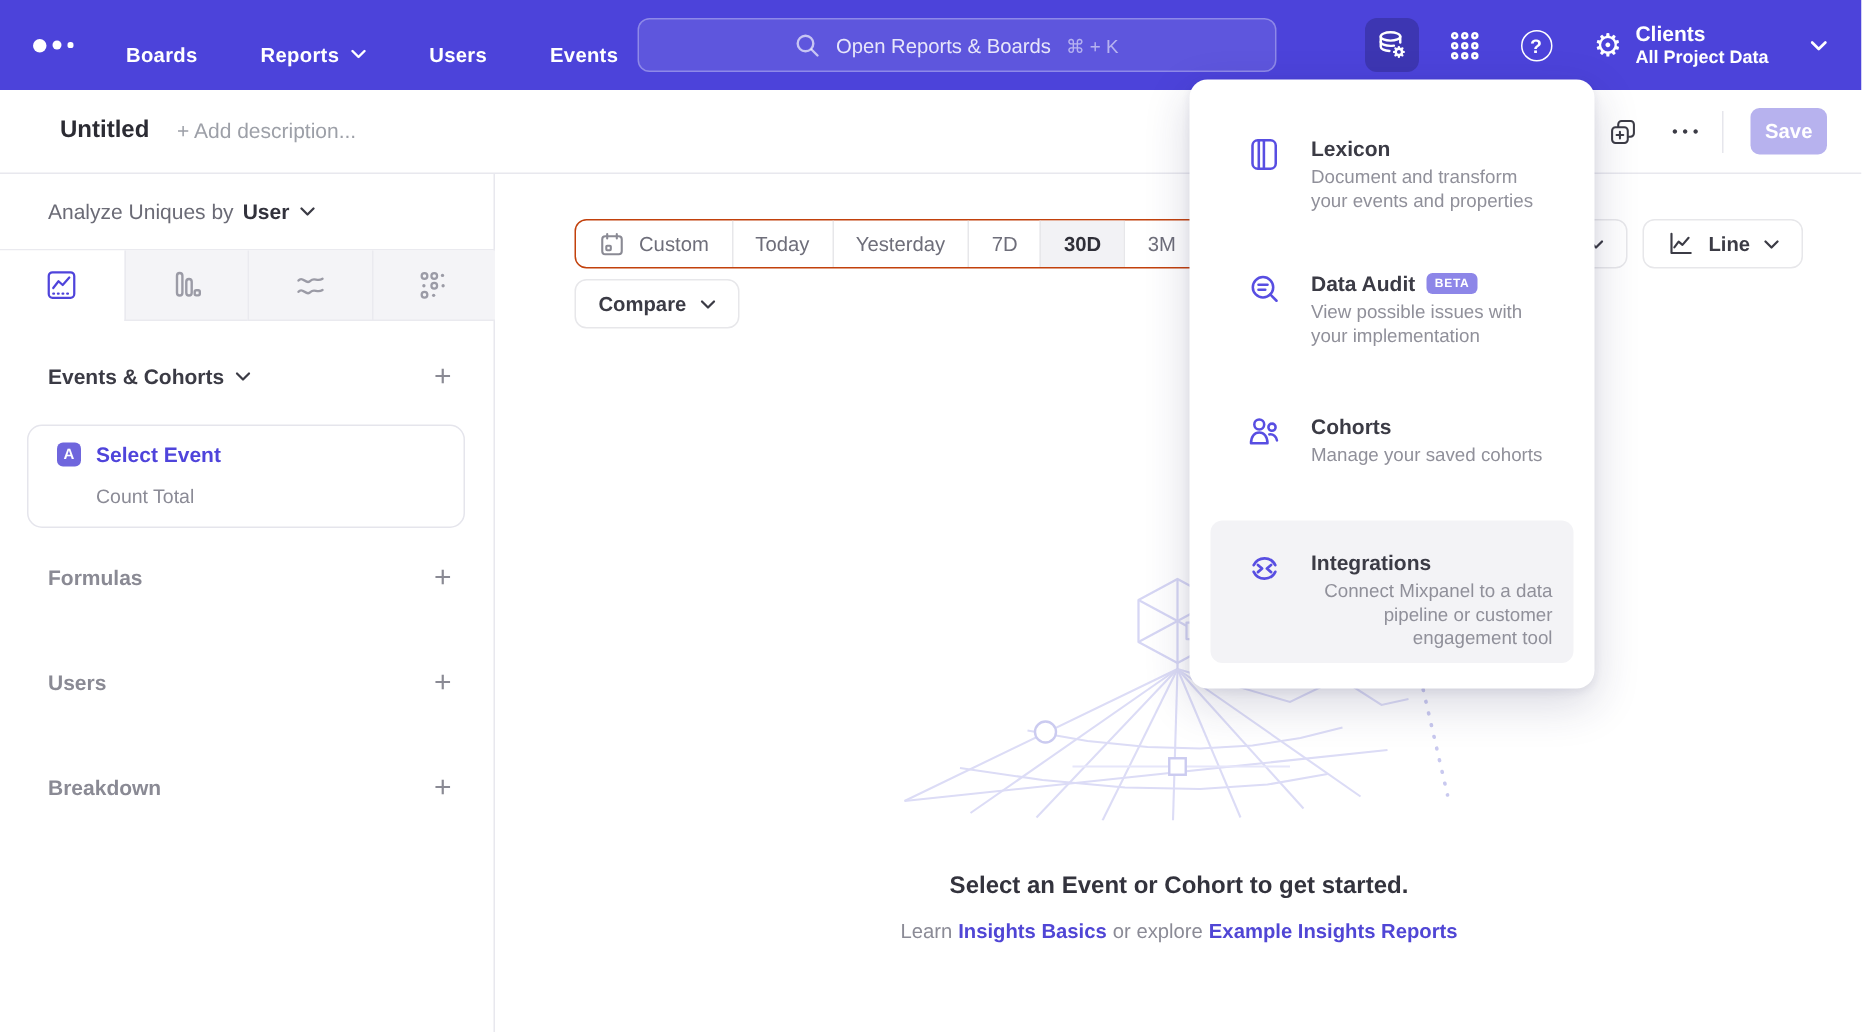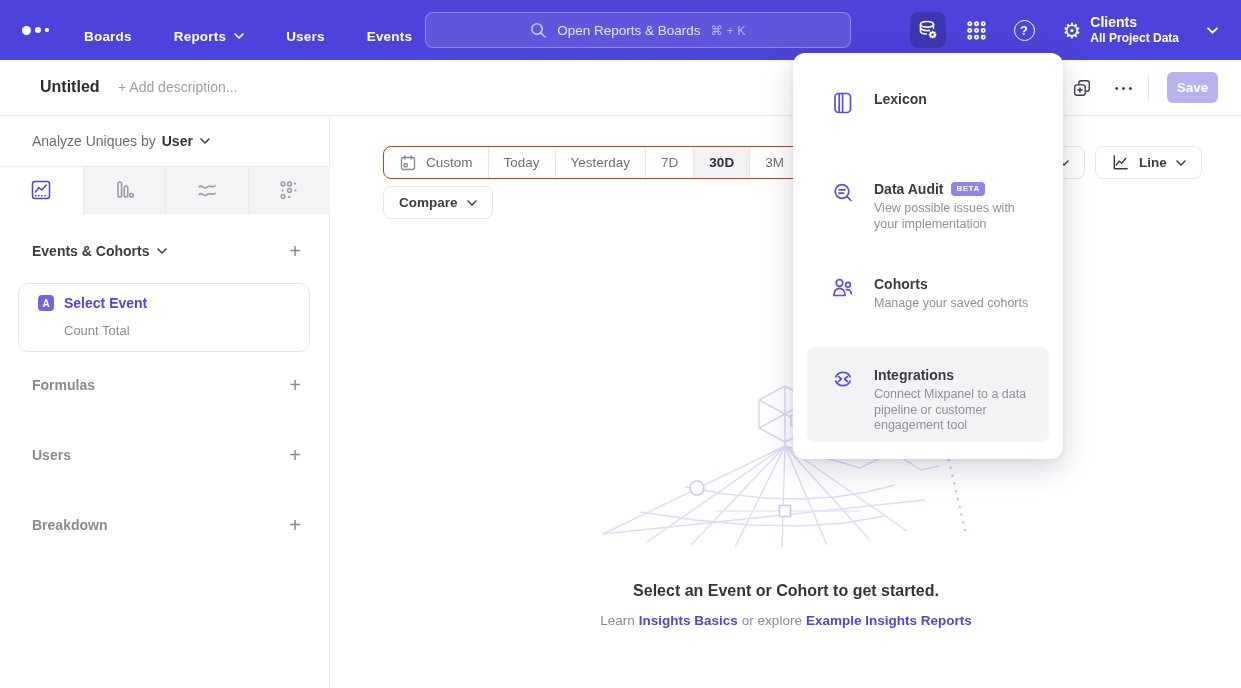--- a/index.html
+++ b/index.html
@@ -393,20 +393,21 @@
           <svg width="24" height="24" viewBox="0 0 24 24" fill="none" stroke="#584ee2" stroke-width="1.7" stroke-linecap="round" stroke-linejoin="round">
             <rect x="4" y="2.5" width="15.5" height="19" rx="3.5"></rect>
             <line x1="8.2" y1="3.2" x2="8.2" y2="20.8"></line>
             <line x1="11.6" y1="3.2" x2="11.6" y2="20.8"></line>
           </svg>
         </span>
       <span>
         <div class="mi-title">
             <span>Lexicon</span>
           </div>
+        <div class="mi-desc">Document and transform your events and properties</div>
       </span>
     </div>
 
     <div class="menu-item" style="top:108px;">
       <span class="mi-icon">
           <svg width="24" height="24" viewBox="0 0 24 24" fill="none" stroke="#584ee2" stroke-width="1.7" stroke-linecap="round" stroke-linejoin="round">
             <circle cx="11" cy="10.5" r="6.8"></circle>
             <line x1="15.8" y1="15.3" x2="20" y2="19.5"></line>
             <line x1="8" y1="8.8" x2="14" y2="8.8"></line>
             <line x1="8" y1="12.2" x2="12.5" y2="12.2"></line>
@@ -431,21 +432,21 @@
           </svg>
         </span>
       <span>
         <div class="mi-title">
             <span>Cohorts</span>
           </div>
         <div class="mi-desc">Manage your saved cohorts</div>
       </span>
     </div>
 
-    <div class="menu-item highlighted" style="top:294px; height:95px;">
+    <div class="menu-item highlighted" style="top:294px; height:95px;text-align:right;">
       <span class="mi-icon">
           <svg width="24" height="24" viewBox="0 0 24 24" fill="none" stroke="#584ee2" stroke-width="1.8" stroke-linecap="round" stroke-linejoin="round">
             <path d="M4.8 9.8 A8 8 0 0 1 19.2 9.8"></path>
             <path d="M19.2 14.2 A8 8 0 0 1 4.8 14.2"></path>
             <polyline points="7.6,9.6 10.4,12 7.6,14.4"></polyline>
             <polyline points="16.4,9.6 13.6,12 16.4,14.4"></polyline>
           </svg>
         </span>
       <span>
         <div class="mi-title">

